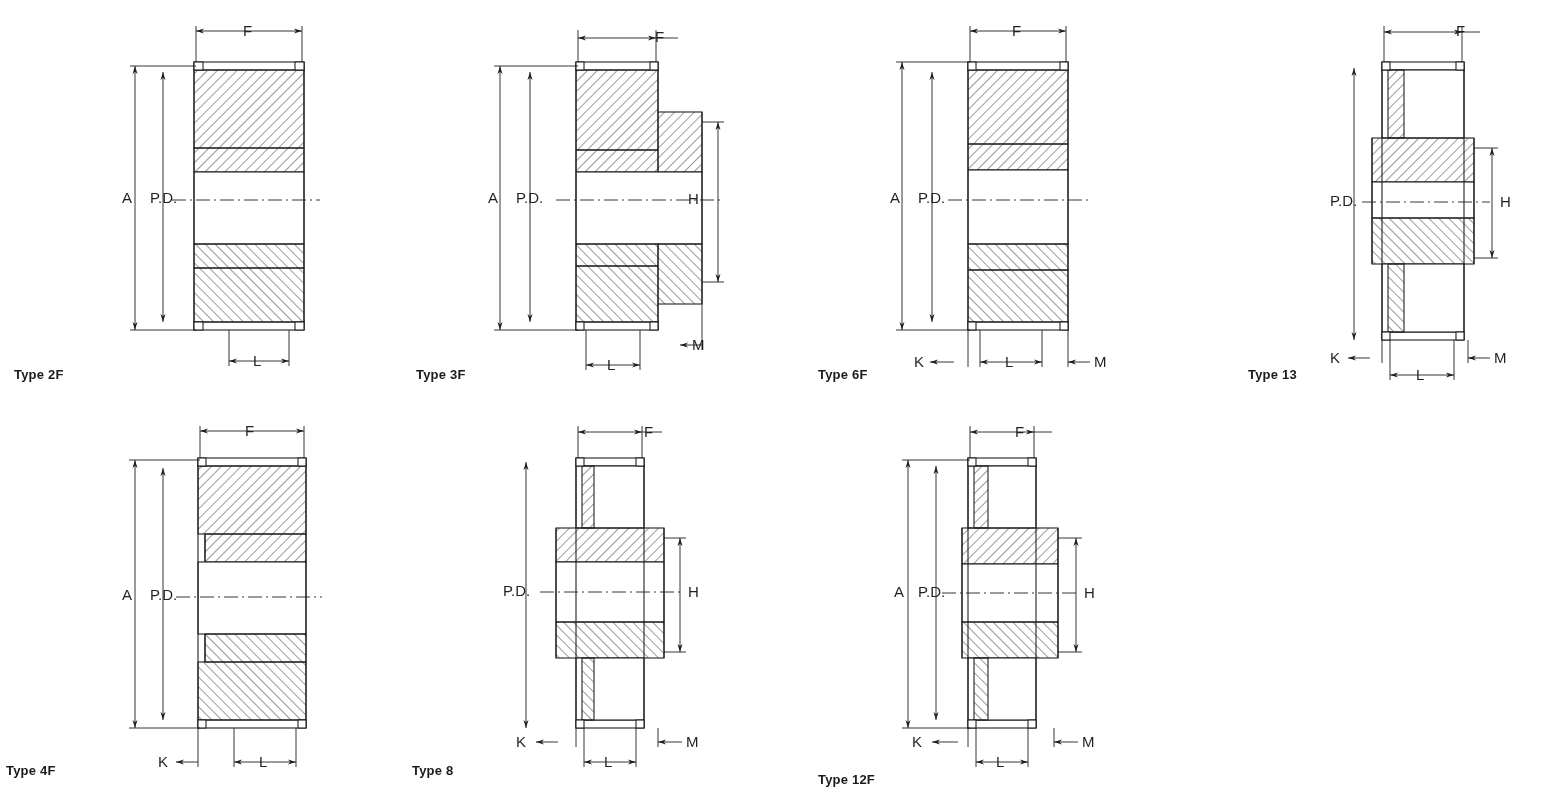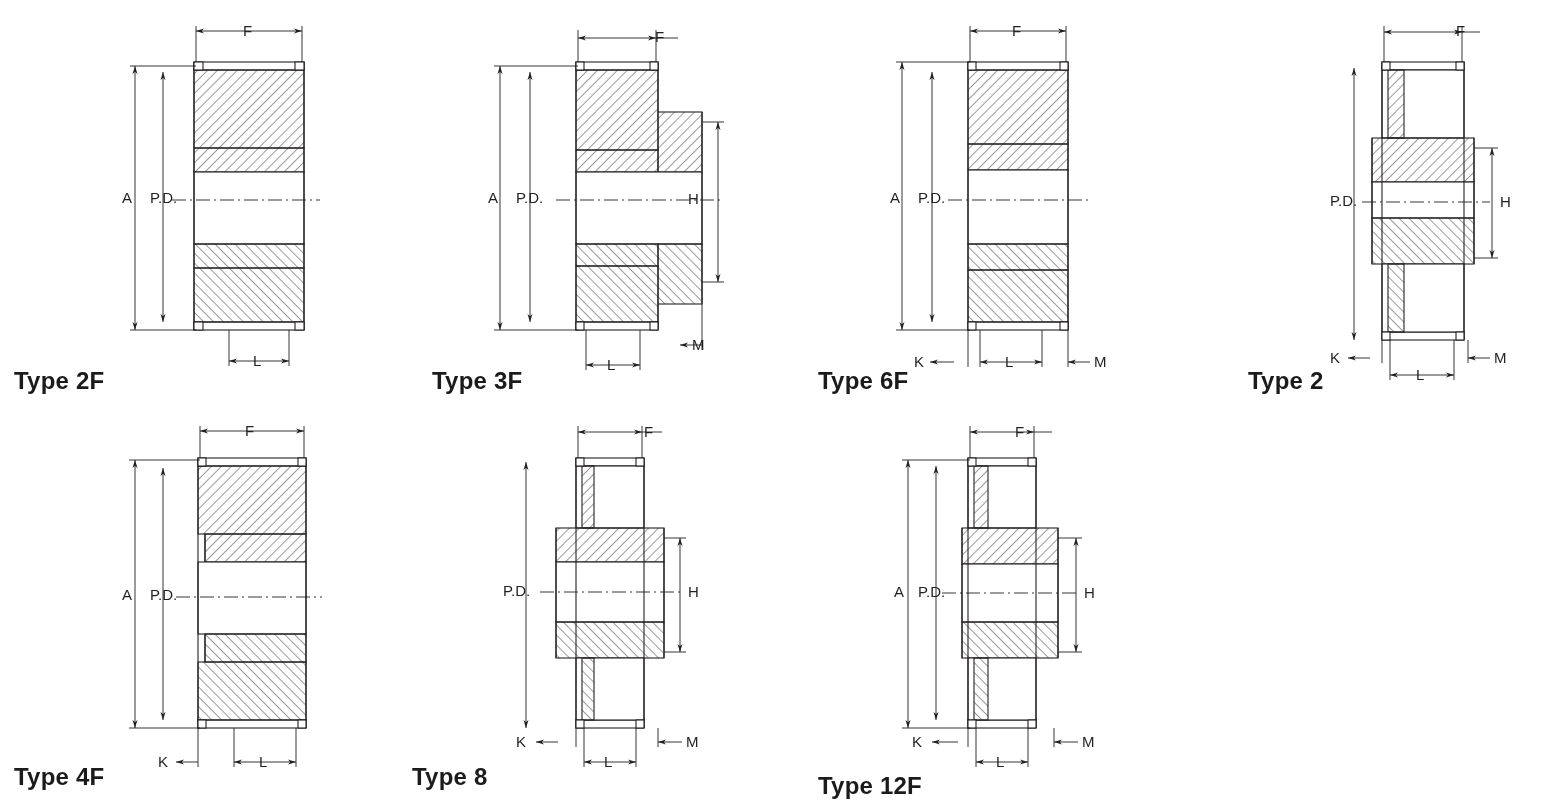--- a/index.html
+++ b/index.html
@@ -1,19 +1,19 @@
 <!DOCTYPE html>
 <html><head>
 <meta charset="utf-8">
 <style>
   html,body{margin:0;padding:0;background:#ffffff;}
   body{width:1556px;height:805px;position:relative;font-family:"Liberation Sans",sans-serif;color:#231f20;overflow:hidden;}
   .stage{position:absolute;inset:0;}
   .cell{position:absolute;}
-  .caption{position:absolute;font-size:24px;font-weight:bold;letter-spacing:.2px;color:#1b1b1b;white-space:nowrap;}
+  .caption{position:absolute;font-size:13px;font-weight:bold;letter-spacing:.2px;color:#1b1b1b;white-space:nowrap;}
   .dimlabel{position:absolute;font-size:15px;color:#231f20;white-space:nowrap;}
   svg{display:block;overflow:visible;}
   .ln{stroke:#231f20;stroke-width:1.1;fill:none;}
   .thin{stroke:#231f20;stroke-width:0.9;fill:none;}
   .hatch-a{fill:url(#hA);stroke:#231f20;stroke-width:1.1;}
   .hatch-b{fill:url(#hB);stroke:#231f20;stroke-width:1.1;}
   .blank{fill:#ffffff;stroke:#231f20;stroke-width:1.1;}
   .center{stroke:#231f20;stroke-width:0.9;stroke-dasharray:14 4 2 4;fill:none;}
   .dim{stroke:#231f20;stroke-width:0.9;fill:none;}
 </style>
@@ -128,21 +128,21 @@
 
       <line class="dim" x1="312" y1="345" x2="290" y2="345" marker-end="url(#arL)"></line>
       <line class="thin" x1="312" y1="304" x2="312" y2="350"></line>
     </svg>
     <span class="dimlabel" style="left:265px;top:28px;">F</span>
     <span class="dimlabel" style="left:98px;top:189px;">A</span>
     <span class="dimlabel" style="left:126px;top:189px;">P.D.</span>
     <span class="dimlabel" style="left:298px;top:190px;">H</span>
     <span class="dimlabel" style="left:217px;top:356px;">L</span>
     <span class="dimlabel" style="left:302px;top:336px;">M</span>
-    <span class="caption" style="left:26px;top:367px;margin-left:16px;">Type 3F</span>
+    <span class="caption" style="left:26px;top:367px;">Type 3F</span>
   </div>
 
   <div class="cell" style="left:790px;top:0px;width:400px;height:400px;">
     <svg width="400" height="400">
       <rect class="blank" x="178" y="62" width="100" height="8"></rect>
       <rect class="blank" x="178" y="322" width="100" height="8"></rect>
       <rect class="hatch-a" x="178" y="70" width="100" height="74"></rect>
       <rect class="hatch-a" x="178" y="144" width="100" height="26"></rect>
       <rect class="blank" x="178" y="170" width="100" height="74"></rect>
       <rect class="hatch-b" x="178" y="244" width="100" height="26"></rect>
@@ -227,21 +227,21 @@
 
       <line class="dim" x1="300" y1="358" x2="278" y2="358" marker-end="url(#arL)"></line>
       <line class="thin" x1="278" y1="340" x2="278" y2="363"></line>
     </svg>
     <span class="dimlabel" style="left:266px;top:22px;">F</span>
     <span class="dimlabel" style="left:140px;top:192px;">P.D.</span>
     <span class="dimlabel" style="left:310px;top:193px;">H</span>
     <span class="dimlabel" style="left:140px;top:349px;">K</span>
     <span class="dimlabel" style="left:226px;top:366px;">L</span>
     <span class="dimlabel" style="left:304px;top:349px;">M</span>
-    <span class="caption" style="left:58px;top:367px;">Type 2</span>
+    <span class="caption" style="left:58px;top:367px;">Type 13</span>
   </div>
 
   <div class="cell" style="left:0px;top:400px;width:390px;height:405px;">
     <svg width="390" height="405">
       <rect class="blank" x="198" y="58" width="108" height="8"></rect>
       <rect class="blank" x="198" y="320" width="108" height="8"></rect>
       <rect class="hatch-a" x="198" y="66" width="108" height="68"></rect>
       <rect class="hatch-a" x="205" y="134" width="101" height="28"></rect>
       <rect class="blank" x="198" y="162" width="108" height="72"></rect>
       <rect class="hatch-b" x="205" y="234" width="101" height="28"></rect>
@@ -271,21 +271,21 @@
 
       <line class="dim" x1="234" y1="362" x2="296" y2="362" marker-start="url(#arR)" marker-end="url(#arL)"></line>
       <line class="thin" x1="234" y1="328" x2="234" y2="367"></line>
       <line class="thin" x1="296" y1="328" x2="296" y2="367"></line>
     </svg>
     <span class="dimlabel" style="left:245px;top:22px;">F</span>
     <span class="dimlabel" style="left:122px;top:186px;">A</span>
     <span class="dimlabel" style="left:150px;top:186px;">P.D.</span>
     <span class="dimlabel" style="left:158px;top:353px;">K</span>
     <span class="dimlabel" style="left:259px;top:353px;">L</span>
-    <span class="caption" style="left:14px;top:363px;">Type 4F</span>
+    <span class="caption" style="left:6px;top:363px;">Type 4F</span>
   </div>
 
   <div class="cell" style="left:390px;top:400px;width:400px;height:405px;">
     <svg width="400" height="405">
       <rect class="blank" x="186" y="58" width="68" height="8"></rect>
       <rect class="blank" x="186" y="320" width="68" height="8"></rect>
       <rect class="blank" x="186" y="66" width="68" height="62"></rect>
       <rect class="hatch-a" x="192" y="66" width="12" height="62"></rect>
       <rect class="hatch-a" x="166" y="128" width="108" height="34"></rect>
       <rect class="blank" x="166" y="162" width="108" height="60"></rect>

